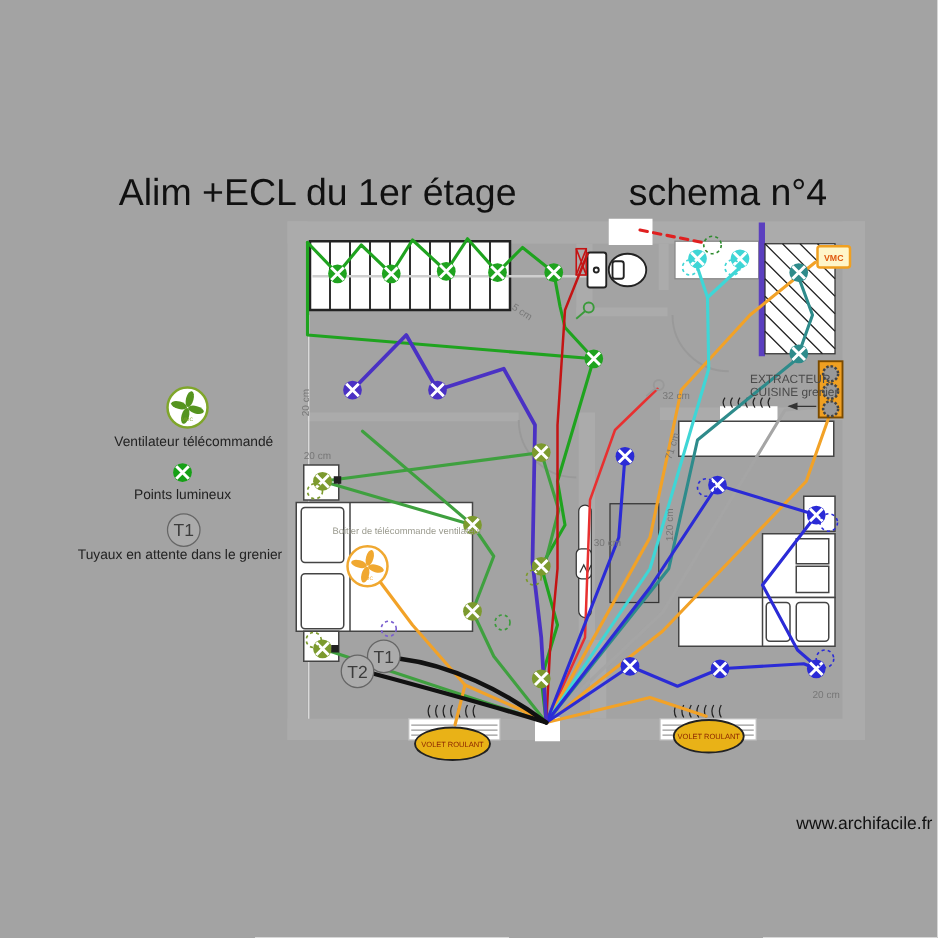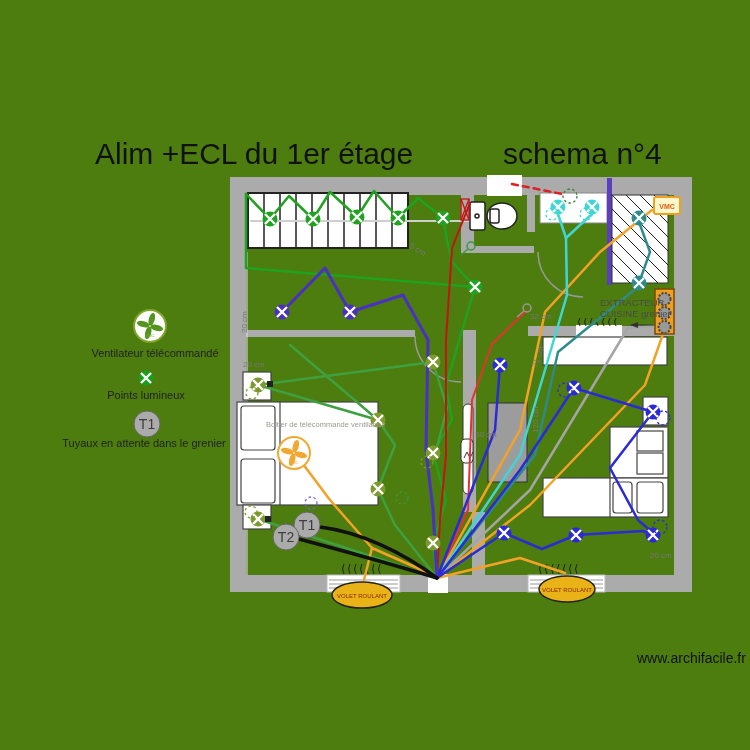--- a/index.html
+++ b/index.html
@@ -1,16 +1,16 @@
 <!DOCTYPE html>
 <html><head>
 <meta charset="utf-8">
 <style>
   html,body{margin:0;padding:0;background:#fff;}
-  #stage{position:relative;width:750px;height:750px;background:#4d7c0f;overflow:hidden;}
+  #stage{position:relative;width:750px;height:750px;background:#a3a3a3;overflow:hidden;}
   svg{position:absolute;left:0;top:0;}
   text{font-family:"Liberation Sans","DejaVu Sans",sans-serif;}
   .title-text{font-size:30px;fill:#111;}
   .legend-text{font-size:11px;fill:#222;}
   .meas{font-size:8px;fill:#777;}
   .note{font-size:7.5px;fill:#9a9a8e;}
   .badge{font-size:14px;fill:#3c3c3c;}
   .wm{font-size:14px;fill:#111;}
   .wire{fill:none;stroke-linejoin:round;stroke-linecap:round;}
 </style>

